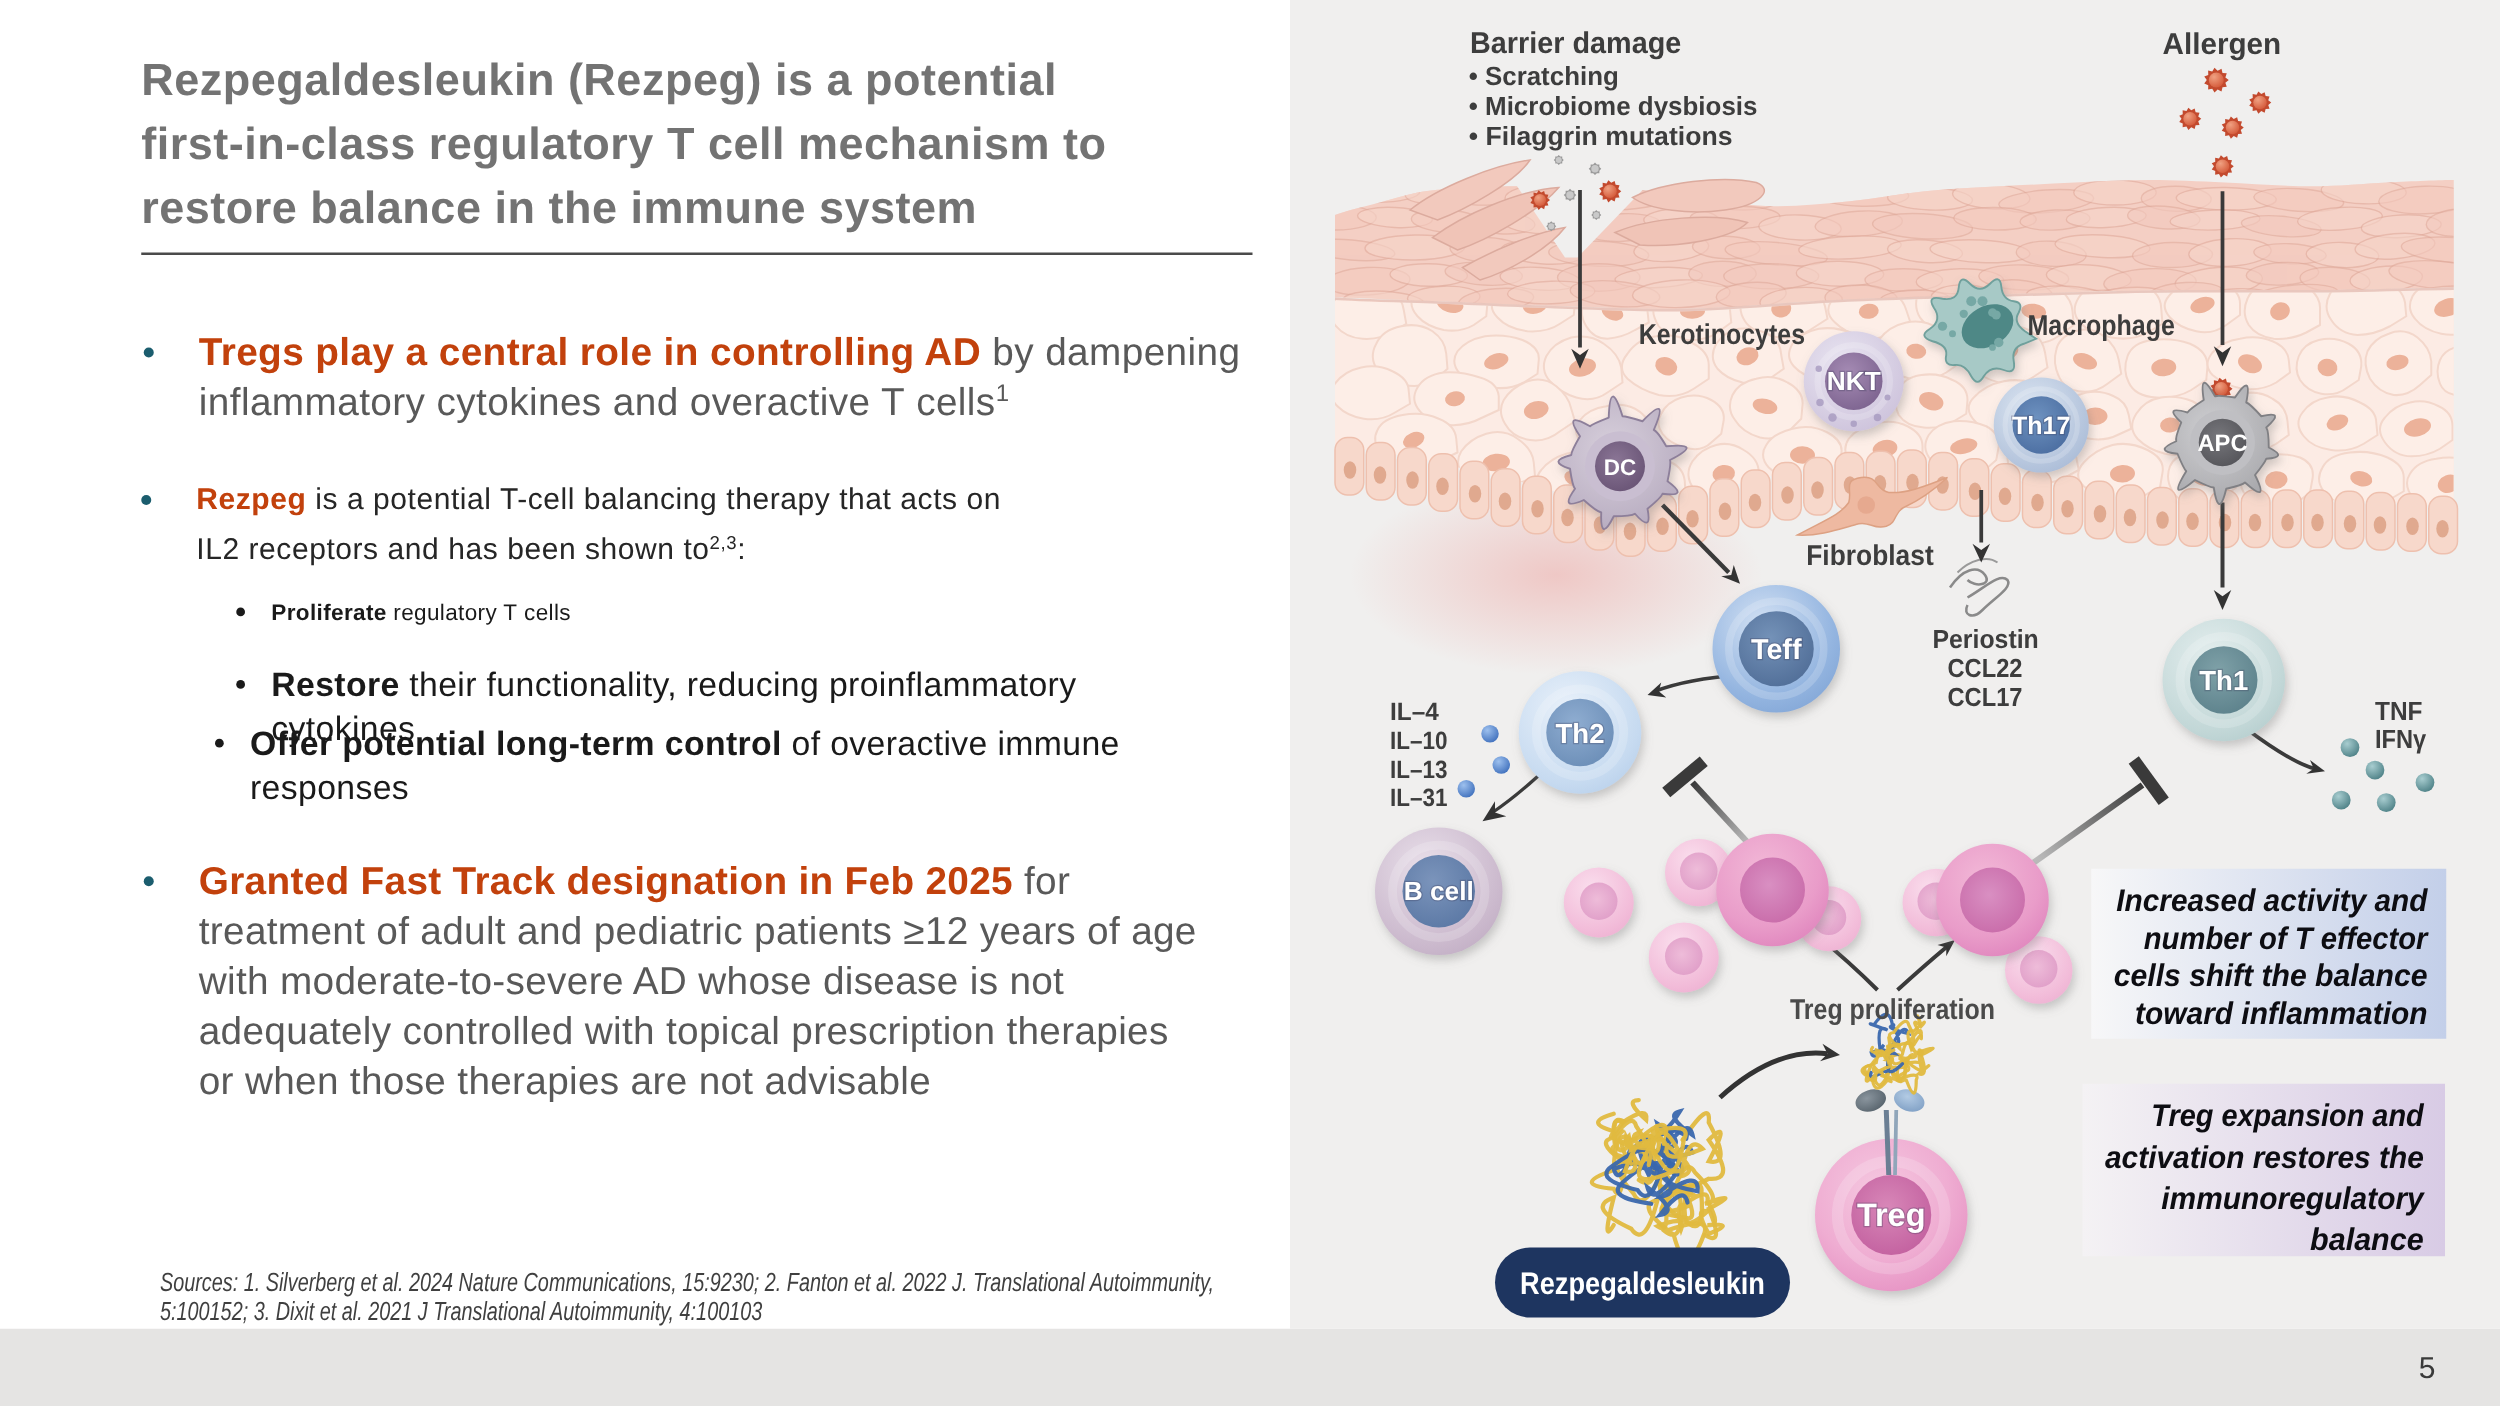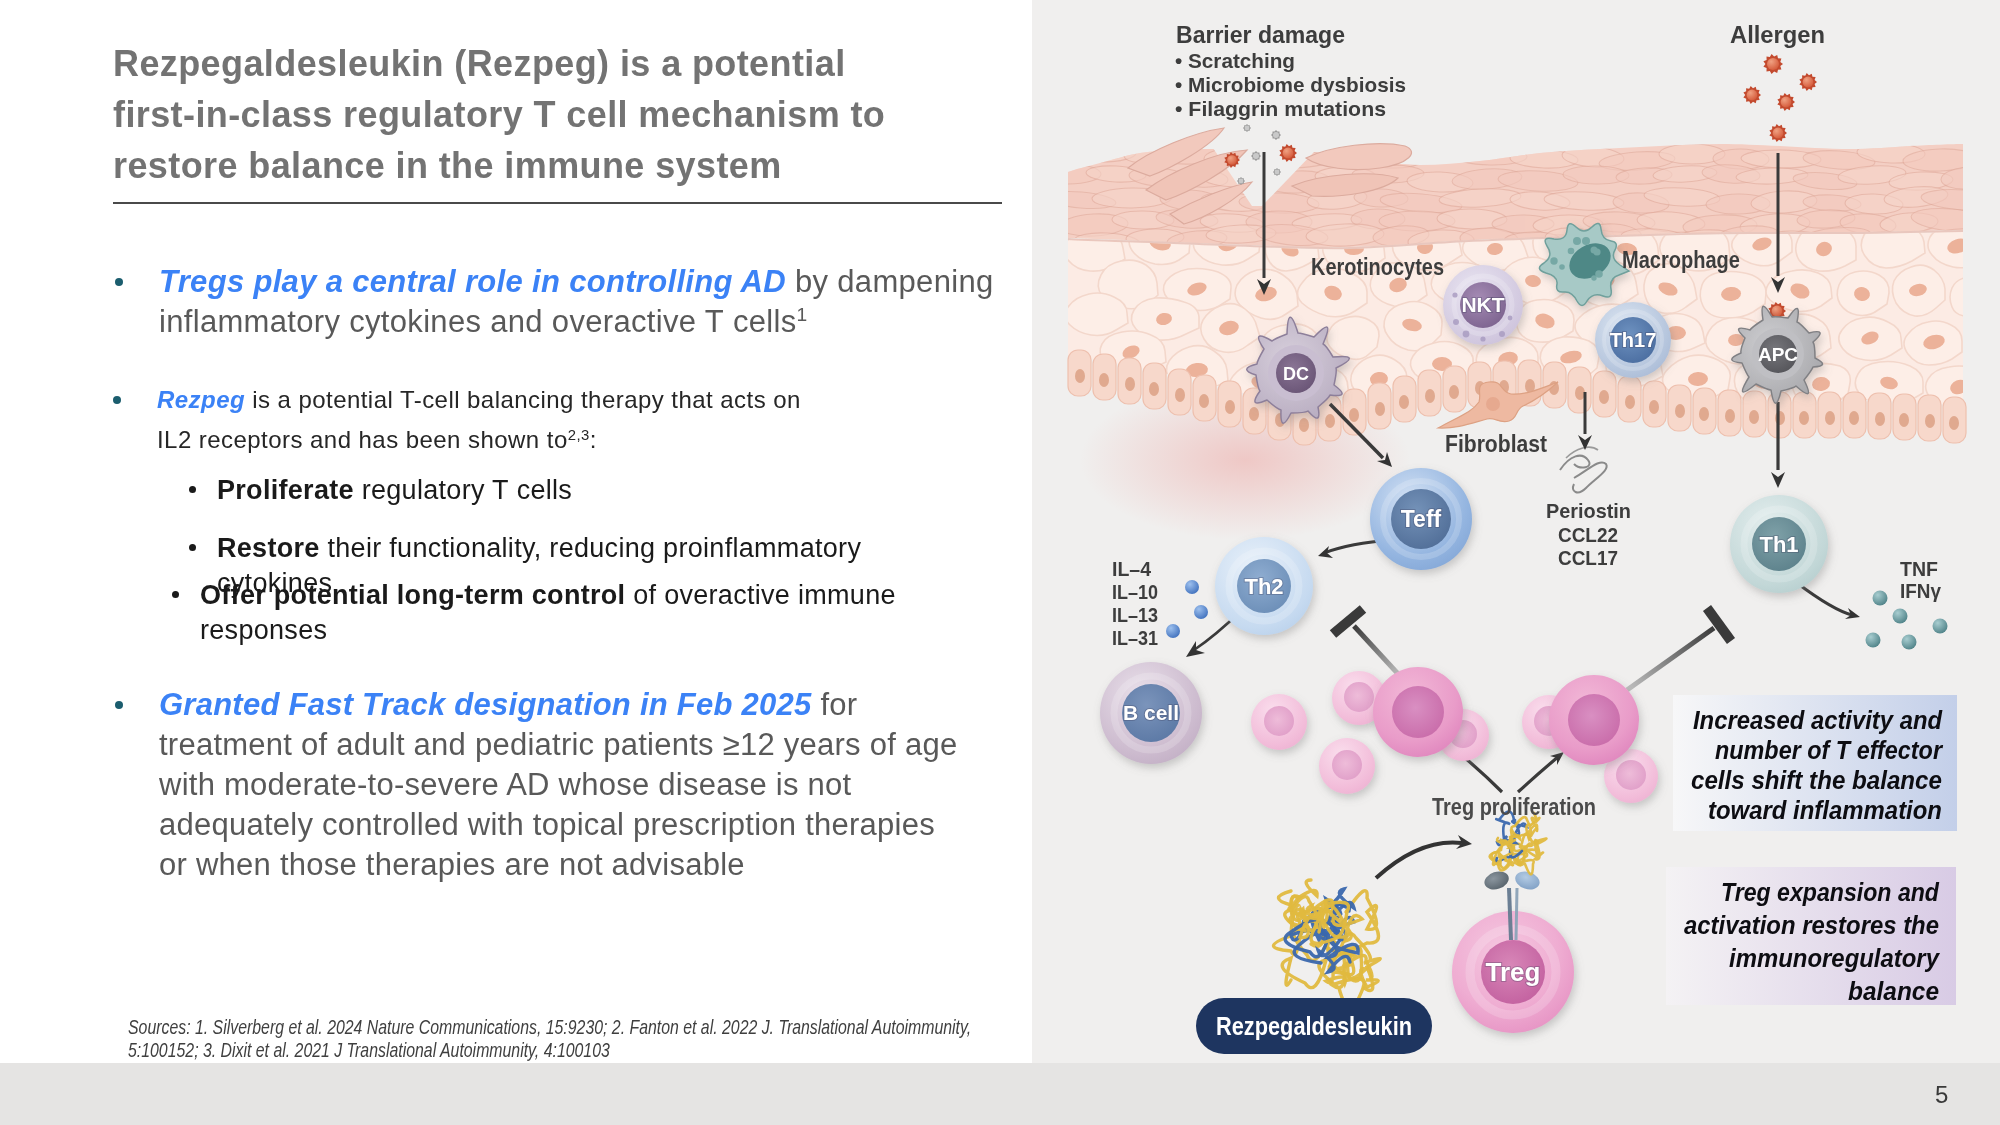--- a/index.html
+++ b/index.html
@@ -1,33 +1,33 @@
 <!DOCTYPE html>
 <html><head><meta charset="utf-8">
 <style>
   html,body { margin:0; padding:0; }
   body { width:2000px; height:1125px; position:relative; background:#fff; font-family:"Liberation Sans", sans-serif; overflow:hidden; }
   .title { position:absolute; left:113px; top:37.5px; width:940px; font-size:36px; line-height:51.4px; font-weight:bold; color:#737373; letter-spacing:0.4px; }
   .rule { position:absolute; left:113px; top:202px; width:889px; height:2px; background:#4a4a4a; }
   .li { position:absolute; }
   .dot { position:absolute; left:-44px; top:16px; width:8px; height:8px; border-radius:50%; background:#1b5d6e; }
   .sdot { position:absolute; left:-28px; top:13px; width:7px; height:7px; border-radius:50%; background:#1a1a1a; }
-  .b { font-weight:bold; color:#3b82f6;font-style:italic; }
+  .b { font-weight:bold; color:#c2410c; }
   .bk { font-weight:bold; color:#1a1a1a; }
   sup { font-size:62%; vertical-align:baseline; position:relative; top:-0.55em; }
   .sources { position:absolute; left:128px; top:1016px; width:1250px; font-size:21px; line-height:22.6px; font-style:italic; color:#3f3f3f; transform:scaleX(0.755); transform-origin:0 0; }
   .footer { position:absolute; left:0; top:1063px; width:2000px; height:62px; background:#e5e4e3; }
   .pagenum { position:absolute; left:1935px; top:1081px; font-size:24px; color:#3a3a3a; }
 </style></head>
 <body>
 <div class="title">Rezpegaldesleukin (Rezpeg) is a potential<br>first-in-class regulatory T&nbsp;cell mechanism to<br>restore balance in the immune system</div>
 <div class="rule"></div>
 <div class="li" style="left:159px; top:261.6px; font-size:31px; line-height:40px; letter-spacing:0.32px; color:#595959;"><span class="dot"></span><span class="b">Tregs play a central role in controlling AD</span> by dampening<br>inflammatory cytokines and overactive T&nbsp;cells<sup>1</sup></div>
 <div class="li" style="left:157px; top:379.8px; font-size:24px; line-height:40px; letter-spacing:0.45px; color:#262626;"><span class="dot"></span><span class="b">Rezpeg</span> is a potential T-cell balancing therapy that acts on<br>IL2 receptors and has been shown to<sup>2,3</sup>:</div>
-<div class="li" style="left:217px; top:472.9px; font-size:27px; line-height:35px; letter-spacing:0.3px; color:#1a1a1a;"><span class="sdot"></span><span class="bk">Proliferate</span> regulatory T&nbsp;cells</div>
+<div class="li" style="left:217px; top:472.9px; font-size:18px; line-height:35px; letter-spacing:0.3px; color:#1a1a1a;"><span class="sdot"></span><span class="bk">Proliferate</span> regulatory T&nbsp;cells</div>
 <div class="li" style="left:217px; top:507.8px; font-size:27px; line-height:35px; letter-spacing:0.3px; color:#1a1a1a;margin-top:23px;"><span class="sdot"></span><span class="bk">Restore</span> their functionality, reducing proinflammatory<br>cytokines</div>
 <div class="li" style="left:200px; top:577.7px; font-size:27px; line-height:35px; letter-spacing:0.3px; color:#1a1a1a;"><span class="sdot"></span><span class="bk">Offer potential long-term control</span> of overactive immune<br>responses</div>
 <div class="li" style="left:159px; top:685px; font-size:31px; line-height:40px; letter-spacing:0.25px; color:#595959;"><span class="dot"></span><span class="b">Granted Fast Track designation in Feb 2025</span> for<br>treatment of adult and pediatric patients ≥12 years of age<br>with moderate-to-severe AD whose disease is not<br>adequately controlled with topical prescription therapies<br>or when those therapies are not advisable</div>
 <div class="sources">Sources: 1. Silverberg et al. 2024 Nature Communications, 15:9230; 2. Fanton et al. 2022 J.&nbsp;Translational Autoimmunity,<br>5:100152; 3. Dixit et al. 2021 J Translational Autoimmunity, 4:100103</div>
 
 <svg width="968" height="1063" viewBox="1032 0 968 1063" style="position:absolute;left:1032px;top:0;">
 <defs>
   <clipPath id="corneumClip">
         <path d="M1068,172 C1073,170 1088,166 1100,163 C1112,160 1127,155 1140,153 C1153,151 1167,151 1180,150 C1193,149 1204,149 1216,149 C1228,149 1234,152 1250,152 C1266,152 1294,151 1312,152 C1330,153 1342,157 1360,159 C1378,161 1400,165 1420,165 C1440,165 1460,163 1480,161 C1500,159 1520,155 1540,153 C1560,151 1580,150 1600,149 C1620,148 1640,147 1660,146 C1680,145 1700,144 1720,144 C1740,144 1758,145 1780,146 C1802,147 1828,149 1850,149 C1872,149 1891,147 1910,146 C1929,145 1954,144 1963,144 L1963,230L1963,230 C1944,230 1886,232 1850,232 C1814,232 1783,232 1750,232 C1717,232 1683,233 1650,234 C1617,235 1583,236 1550,237 C1517,238 1483,239 1450,241 C1417,243 1383,246 1350,247 C1317,248 1283,246 1250,245 C1217,244 1180,242 1150,241 C1120,240 1082,238 1068,238 Z"></path>
       </clipPath>

